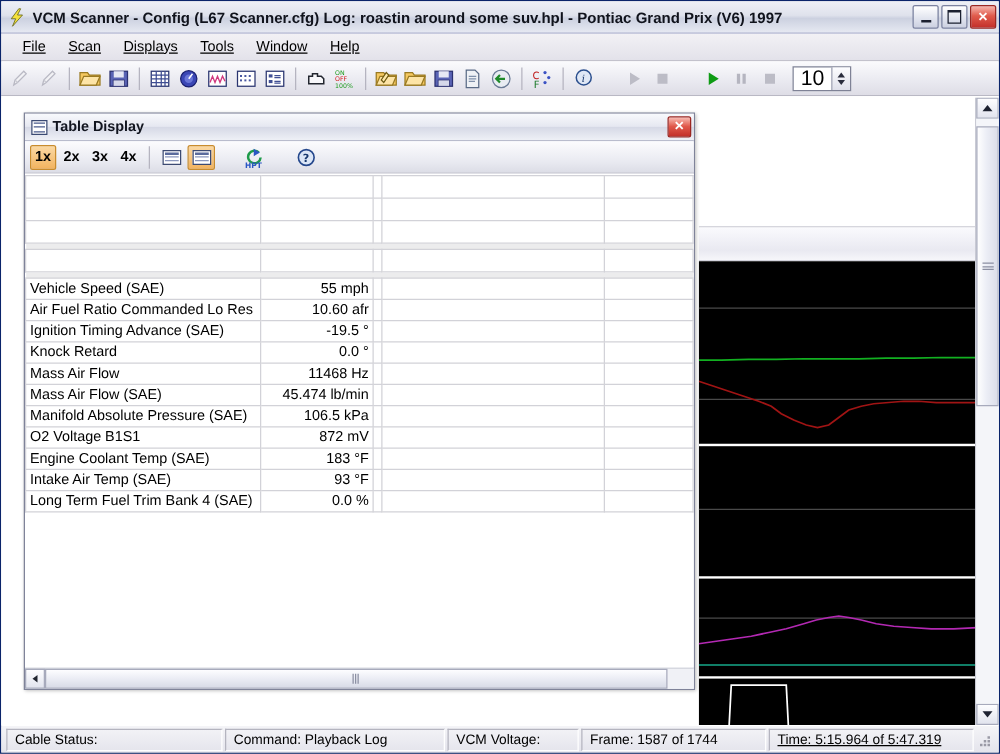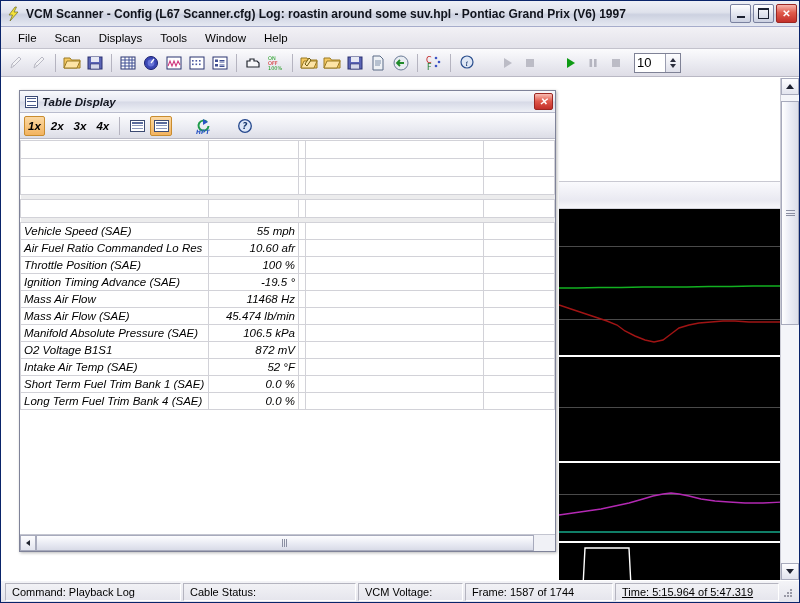--- a/index.html
+++ b/index.html
@@ -52,21 +52,21 @@
   .wbtn .max{width:9px;height:8px;border:1px solid #1b2030;border-top-width:2px;}
 
   
   .menubar{
     height:22px;flex:0 0 22px;
     background:linear-gradient(180deg,#f2f1f5,#e3e2ea);
     border-bottom:1px solid #c3c2cc;
     display:flex;align-items:center;padding-left:8px;box-sizing:border-box;
   }
   .menu-item{
-    padding:2px 9px;font-size:11.5px;color:#000;cursor:default;
+    padding:2px 9px;font-size:11.5px;color:#000;cursor:default;text-decoration:underline;
   }
 
   
   .toolbar{
     height:28px;flex:0 0 28px;
     background:linear-gradient(180deg,#fbfbfd,#e9e9f0 60%,#dedde6);
     border-bottom:1px solid #b9b8c4;
     display:flex;align-items:center;padding:0 4px;box-sizing:border-box;
     gap:1px;
   }
@@ -75,21 +75,21 @@
     display:flex;align-items:center;justify-content:center;
     position:relative;
   }
   .sep{width:1px;height:18px;background:#b5b4c0;margin:0 4px;flex:0 0 1px;}
   .gap{width:16px;flex:0 0 16px;}
   .spin{
     display:flex;align-items:center;height:20px;margin-left:6px;flex:0 0 auto;
     border:1px solid #7f8296;background:#fff;box-sizing:border-box;
   }
   .spin .val{
-    width:26px;font-size:13px;color:#000;
+    width:26px;text-align:center;font-size:17px;color:#000;
     padding:0 2px;line-height:18px;
   }
   .spin .arrows{
     width:14px;height:18px;border-left:1px solid #9a9db0;
     background:linear-gradient(180deg,#fdfdff,#dfe0ea);
     display:flex;flex-direction:column;align-items:center;justify-content:center;
   }
   .spin .arrows i{
     display:block;width:0;height:0;border-left:3px solid transparent;
     border-right:3px solid transparent;
@@ -98,21 +98,21 @@
   .spin .arrows i.dn{border-top:4px solid #2a2d3d;}
 
   
   .client{
     flex:1 1 auto;position:relative;background:#ffffff;
     border-top:1px solid #fff;
     overflow:hidden;
   }
   .mdi{
     position:absolute;left:0;top:0;right:18px;bottom:0;
-    background:#ffffff;overflow:hidden;font-style:italic;
+    background:#ffffff;overflow:hidden;
   }
 
   
   .graphstrip{
     position:absolute;left:558px;top:0;right:0;bottom:0;
     background:#ffffff;overflow:hidden;
   }
   .gs-white{height:103px;background:#fff;border-bottom:1px solid #c9c9d2;}
   .gs-band{
     height:26px;background:linear-gradient(180deg,#fafafd,#e9e9f1 70%,#f6f6fa);
@@ -602,34 +602,34 @@
               <td class="c-x2"></td>
             </tr>
             <tr>
               <td class="c-name">Air Fuel Ratio Commanded Lo Res</td>
               <td class="c-val">10.60 afr</td>
               <td class="c-gap"></td>
               <td class="c-x1"></td>
               <td class="c-x2"></td>
             </tr>
             <tr>
-              <td class="c-name">Throttle Position (SAE)</td>
-              <td class="c-val">100 %</td>
-              <td class="c-gap"></td>
-              <td class="c-x1"></td>
-              <td class="c-x2"></td>
-            </tr>
-            <tr>
               <td class="c-name">Ignition Timing Advance (SAE)</td>
               <td class="c-val">-19.5 °</td>
               <td class="c-gap"></td>
               <td class="c-x1"></td>
               <td class="c-x2"></td>
             </tr>
             <tr>
+              <td class="c-name">Knock Retard</td>
+              <td class="c-val">0.0 °</td>
+              <td class="c-gap"></td>
+              <td class="c-x1"></td>
+              <td class="c-x2"></td>
+            </tr>
+            <tr>
               <td class="c-name">Mass Air Flow</td>
               <td class="c-val">11468 Hz</td>
               <td class="c-gap"></td>
               <td class="c-x1"></td>
               <td class="c-x2"></td>
             </tr>
             <tr>
               <td class="c-name">Mass Air Flow (SAE)</td>
               <td class="c-val">45.474 lb/min</td>
               <td class="c-gap"></td>
@@ -644,29 +644,29 @@
               <td class="c-x2"></td>
             </tr>
             <tr>
               <td class="c-name">O2 Voltage B1S1</td>
               <td class="c-val">872 mV</td>
               <td class="c-gap"></td>
               <td class="c-x1"></td>
               <td class="c-x2"></td>
             </tr>
             <tr>
+              <td class="c-name">Engine Coolant Temp (SAE)</td>
+              <td class="c-val">183 °F</td>
+              <td class="c-gap"></td>
+              <td class="c-x1"></td>
+              <td class="c-x2"></td>
+            </tr>
+            <tr>
               <td class="c-name">Intake Air Temp (SAE)</td>
-              <td class="c-val">52 °F</td>
-              <td class="c-gap"></td>
-              <td class="c-x1"></td>
-              <td class="c-x2"></td>
-            </tr>
-            <tr>
-              <td class="c-name">Short Term Fuel Trim Bank 1 (SAE)</td>
-              <td class="c-val">0.0 %</td>
+              <td class="c-val">93 °F</td>
               <td class="c-gap"></td>
               <td class="c-x1"></td>
               <td class="c-x2"></td>
             </tr>
             <tr>
               <td class="c-name">Long Term Fuel Trim Bank 4 (SAE)</td>
               <td class="c-val">0.0 %</td>
               <td class="c-gap"></td>
               <td class="c-x1"></td>
               <td class="c-x2"></td>
@@ -705,22 +705,22 @@
             </span>
         </span>
       </span>
       <span class="vs-btn">
           <i class="dn"></i>
         </span>
     </div>
   </div>
 
   <div class="statusbar">
+    <span class="sb-cell sb-2">Cable Status:</span>
     <span class="sb-cell sb-1">Command:  Playback Log</span>
-    <span class="sb-cell sb-2">Cable Status:</span>
     <span class="sb-cell sb-3">VCM Voltage:</span>
     <span class="sb-cell sb-4">Frame:  1587 of 1744</span>
     <span class="sb-cell sb-5">Time:  5:15.964 of 5:47.319</span>
     <span class="sb-grip">
       <i style="left:9px;top:3px"></i>
         <i style="left:6px;top:6px"></i>
         <i style="left:9px;top:6px"></i>
       <i style="left:3px;top:9px"></i>
         <i style="left:6px;top:9px"></i>
         <i style="left:9px;top:9px"></i>

